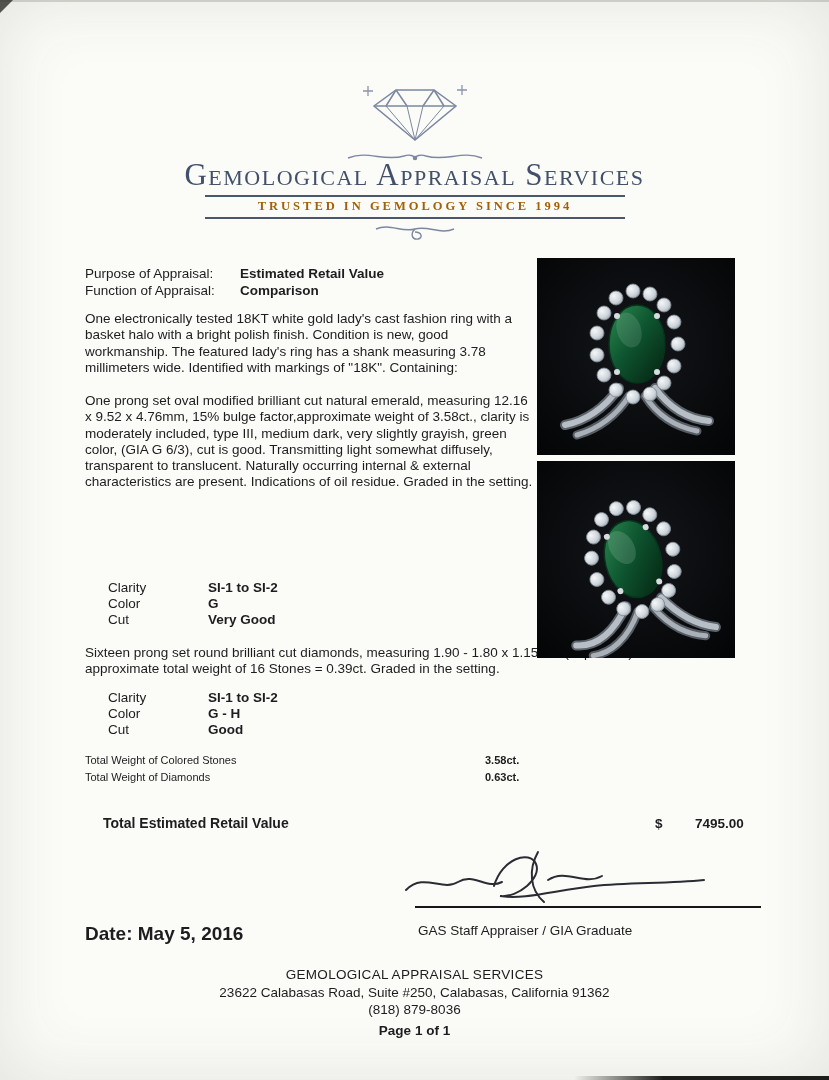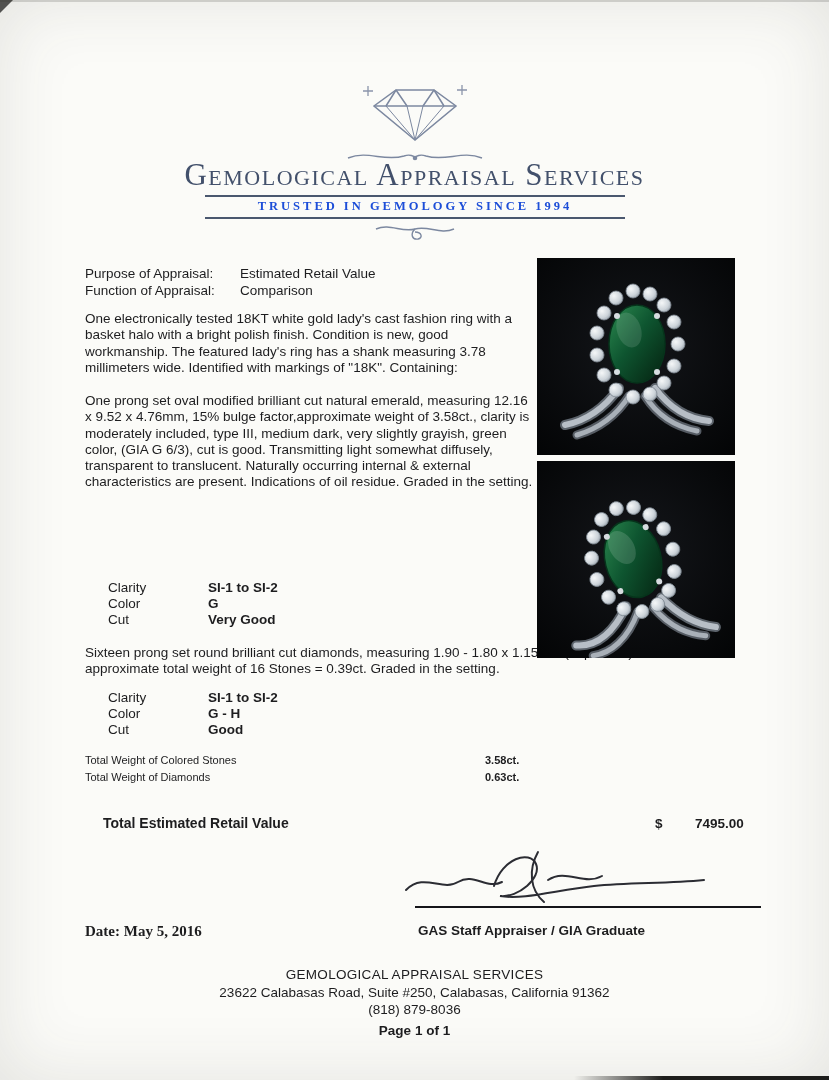--- a/index.html
+++ b/index.html
@@ -8,21 +8,21 @@
     position: relative;
     width: 829px; height: 1080px;
     margin: 0 auto;
     background: #fbfbf8;
     font-family: "Liberation Sans", "DejaVu Sans", sans-serif;
     color: #1d1d1f;
     overflow: hidden;
     box-shadow: inset 0 0 70px rgba(55,55,50,0.12);
   }
   .abs { position: absolute; }
-  .b { font-weight: normal; }
+  .b { font-weight: bold; }
 
   
   .corner-tl { top:0; left:0; width:0; height:0;
     border-top:13px solid #2c2c29; border-right:13px solid transparent; opacity:.8; }
   .edge-bottom { bottom:0; right:0; width:255px; height:4px;
     background: linear-gradient(to left, #1d1d1b 65%, rgba(29,29,27,0)); }
   .edge-top { top:0; left:0; width:100%; height:2px; background: rgba(50,50,46,.18); }
 
   
   .diamond-svg { top:82px; left:50%; transform:translateX(-50%); }
@@ -33,21 +33,21 @@
     font-variant: small-caps;
     font-size:31px; letter-spacing:1.5px; color:#42506b;
   }
   .tagline-band {
     top:195px; left:205px; width:420px;
     border-top:2px solid #4a586f; border-bottom:2px solid #4a586f;
     padding:2px 0 3px;
   }
   .tagline {
     text-align:center; font-family:"Liberation Serif","DejaVu Serif",serif;
-    font-size:12.5px; letter-spacing:3px; color:#1d4ed8; font-weight:bold;
+    font-size:12.5px; letter-spacing:3px; color:#a16207; font-weight:bold;
   }
   .ornament-bottom { top:221px; left:50%; transform:translateX(-50%); }
 
   
   .txt { font-size:13.5px; line-height:16.3px; }
   .info-row .lbl { display:inline-block; width:155px; }
   .para { width:448px; }
   .para-wide { width:594px; }
 
   .grading { left:108px; }
@@ -64,22 +64,22 @@
 
   
   .photo { left:537px; width:198px; height:197px; background:#050607; }
   .photo svg { display:block; width:100%; height:100%; }
   .photo-1 { top:258px; }
   .photo-2 { top:461px; }
 
   
   .sig-svg { left:398px; top:846px; }
   .sig-line { left:415px; top:906px; width:346px; height:2px; background:#15151a; }
-  .date-line { left:85px; top:923px; font-size:15px; font-weight:bold;font-family:Liberation Serif, serif; }
-  .appraiser-line { left:418px; top:923px; font-size:13.5px; font-weight:bold; }
+  .date-line { left:85px; top:923px; font-size:19px; font-weight:bold; }
+  .appraiser-line { left:418px; top:923px; font-size:13.5px; font-weight:normal; }
 
   
   .footer-line { left:0; width:100%; text-align:center; font-size:13.5px; }
   .f-company { top:967px; letter-spacing:.3px; }
   .f-address { top:985px; }
   .f-phone   { top:1002px; }
   .f-page    { top:1023px; font-weight:bold; }
 </style>
 </head>
 <body>

